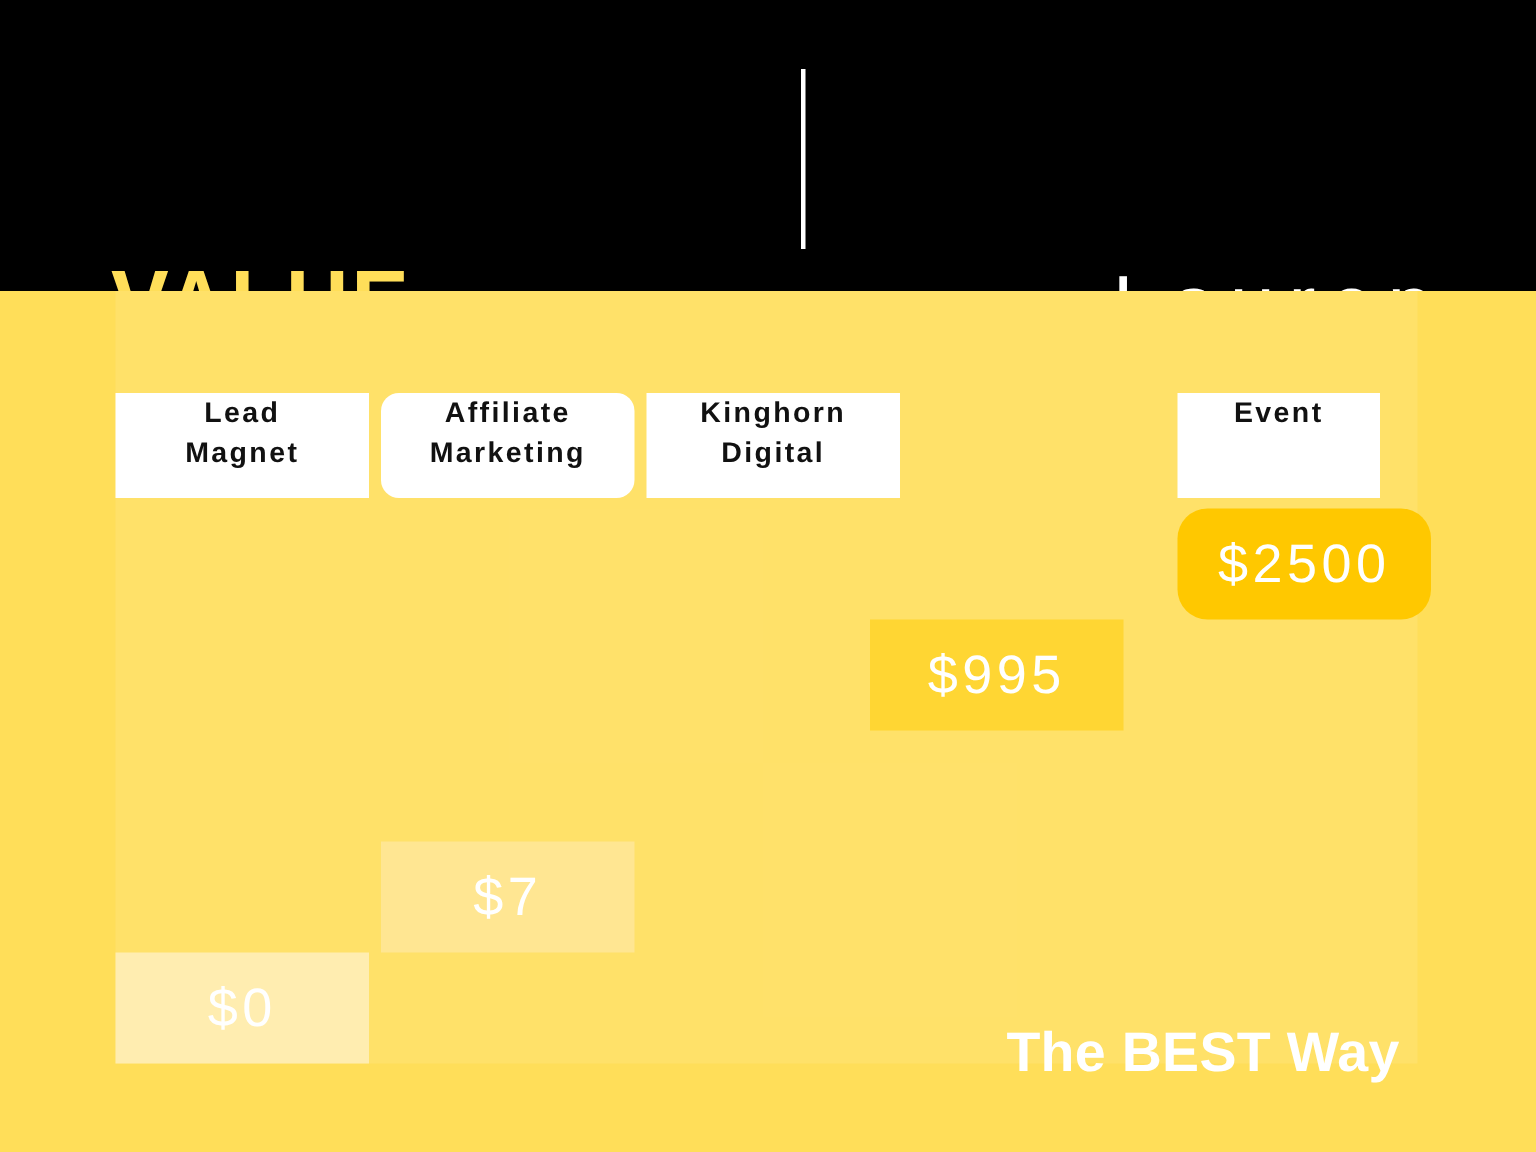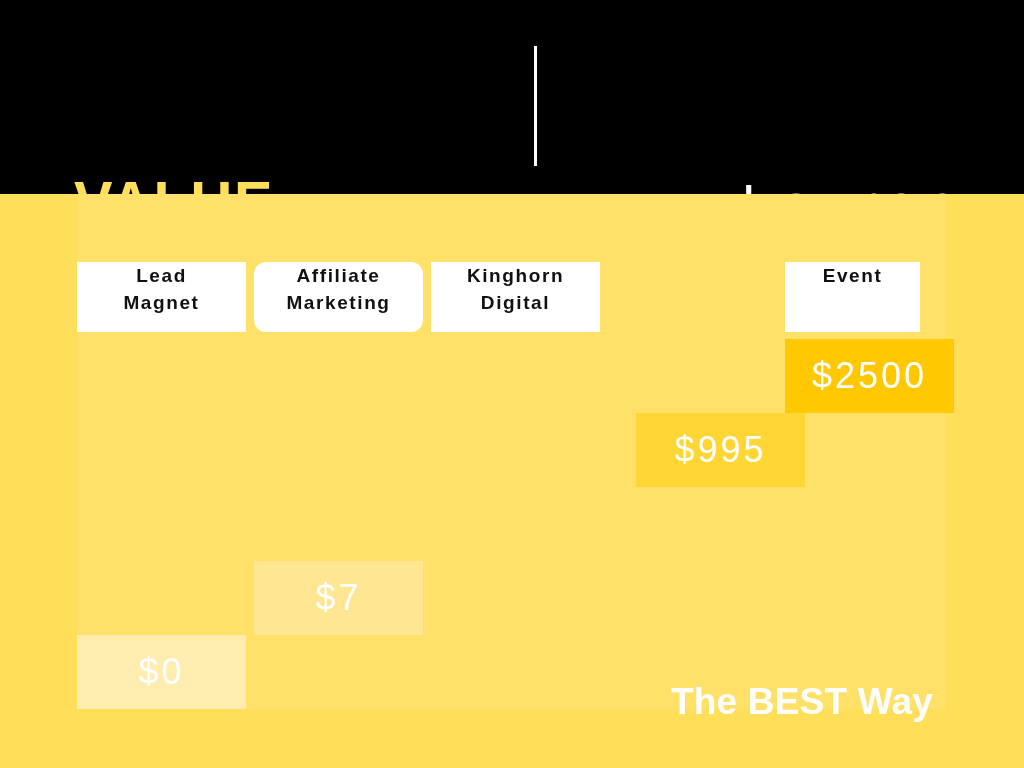--- a/index.html
+++ b/index.html
@@ -213,24 +213,24 @@
         </div>
       </div>
 
     <div class="bars">
         <div class="bar" style="left: 77px; top: 441px; width: 169px; height: 74px; background: rgb(255, 237, 176);">
           <span>$0</span>
         </div>
         <div class="bar" style="left: 254px; top: 367px; width: 169px; height: 74px; background: rgb(255, 230, 146);">
           <span>$7</span>
         </div>
-        <div class="bar" style="left: 636px; top: 219px; width: 169px; height: 74px; background: rgb(255, 214, 51);">
+        <div class="bar" style="left: 580px; top: 219px; width: 169px; height: 74px; background: rgb(255, 214, 51);">
           <span>$995</span>
         </div>
-        <div class="bar" style="left: 785px; top: 145px; width: 169px; height: 74px; background: rgb(255, 200, 0);">
+        <div class="bar" style="left: 785px; top: 145px; width: 169px; height: 74px; background: rgb(255, 200, 0); border-radius: 20px;">
           <span>$2500</span>
         </div>
       </div>
 
     <div class="tagline">
       <span class="line">The BEST Way</span>
       
       
     </div>
 

